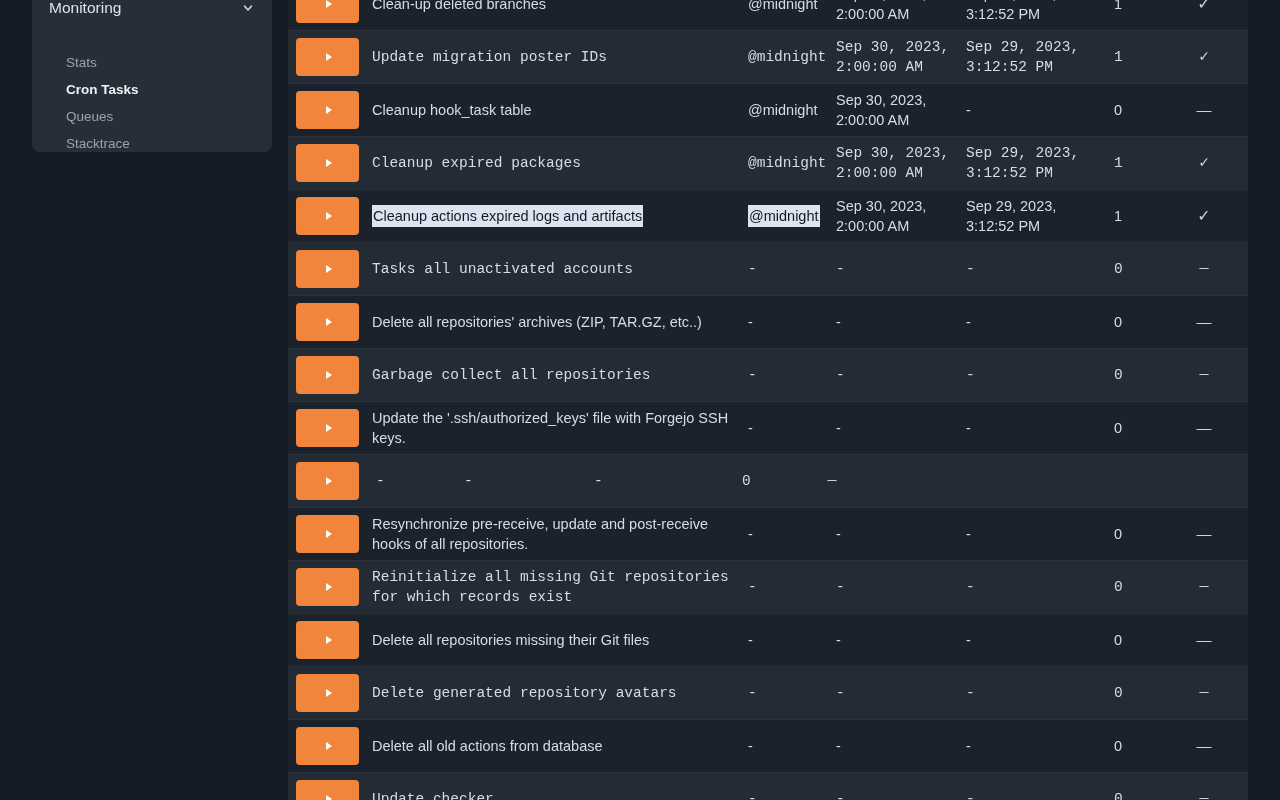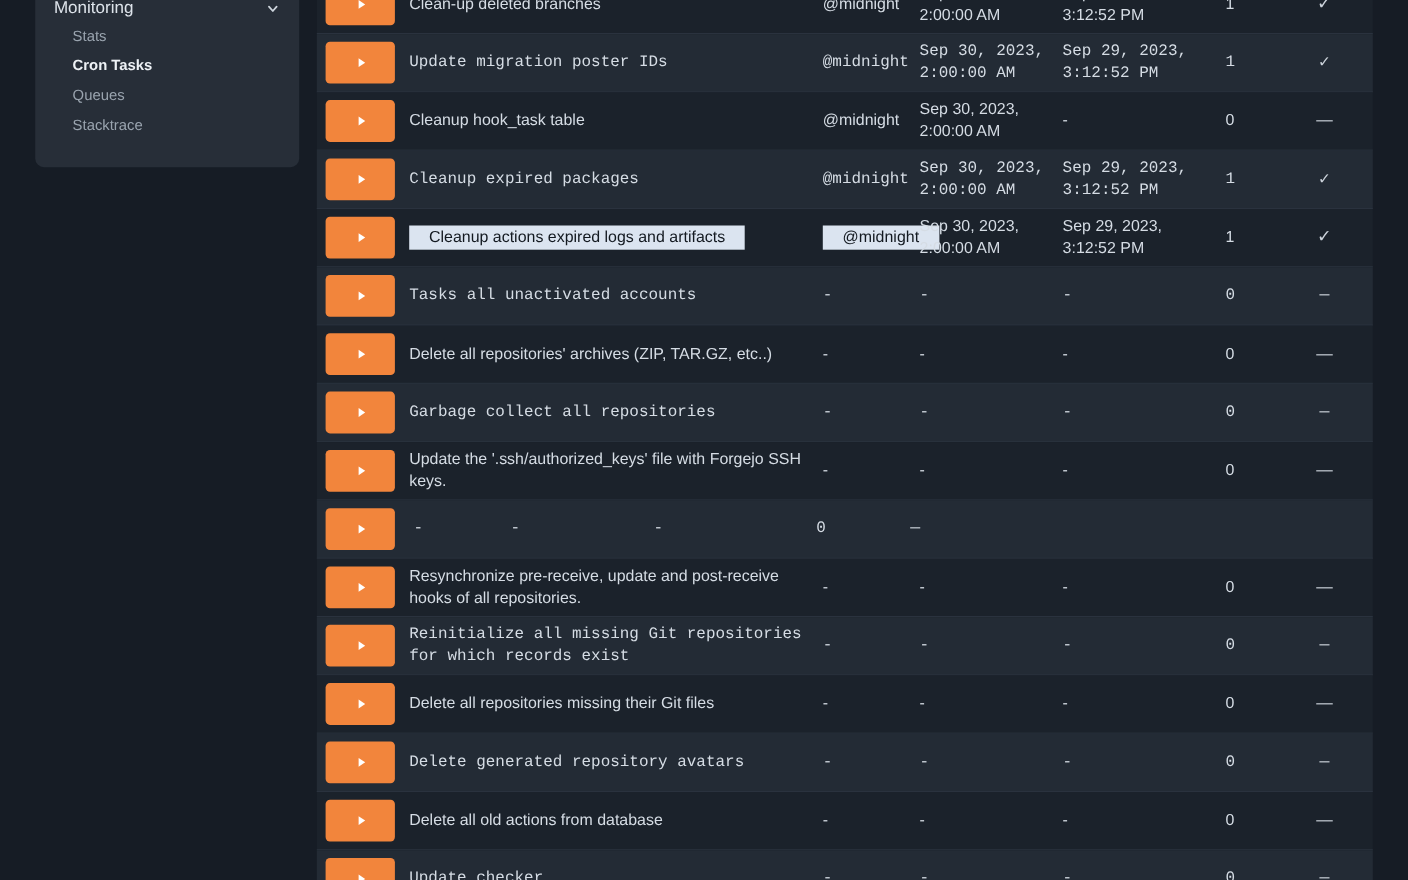--- a/index.html
+++ b/index.html
@@ -19,21 +19,21 @@
     background: #272e38;
     border-radius: 8px;
   }
   .side-header {
     display: flex; align-items: center; justify-content: space-between;
     padding: 14px 17px 0 17px;
     font-size: 15.5px; color: #dde3ea;
     line-height: 20px;
   }
   .chev { width: 14px; height: 14px; display: block; }
-  .side-items { margin-top: 1px; }
+  .side-items { margin-top: 31px; }
   .side-item {
     height: 27px; display: flex; align-items: center;
     padding-left: 34px;
     font-size: 13.5px; color: #9aa4af;
     cursor: pointer;
   }
   .side-item.active { color: #eef2f6; font-weight: bold; text-align: right; }
 
   
   .cron-table {
@@ -72,21 +72,21 @@
     border-bottom: 4.5px solid transparent;
     margin-left: 2px;
   }
 
   .status-icon { color: #ccd3db; font-size: 15px; }
   .status-icon.check { font-size: 16px; }
 
   .sel {
     background: #dbe4f0;
     color: #131920;
-    padding: 1px 18px;
+    padding: 1px 1px;
   }
 </style>
 </head>
 <body>
 
 <div class="sidebar-panel">
   <div class="side-header">
     <span>Monitoring</span>
     <svg class="chev" viewBox="0 0 14 14">
       <polyline points="3.5,5 7,9 10.5,5" fill="none" stroke="#cdd4dc" stroke-width="1.6" stroke-linecap="round" stroke-linejoin="round"></polyline>

